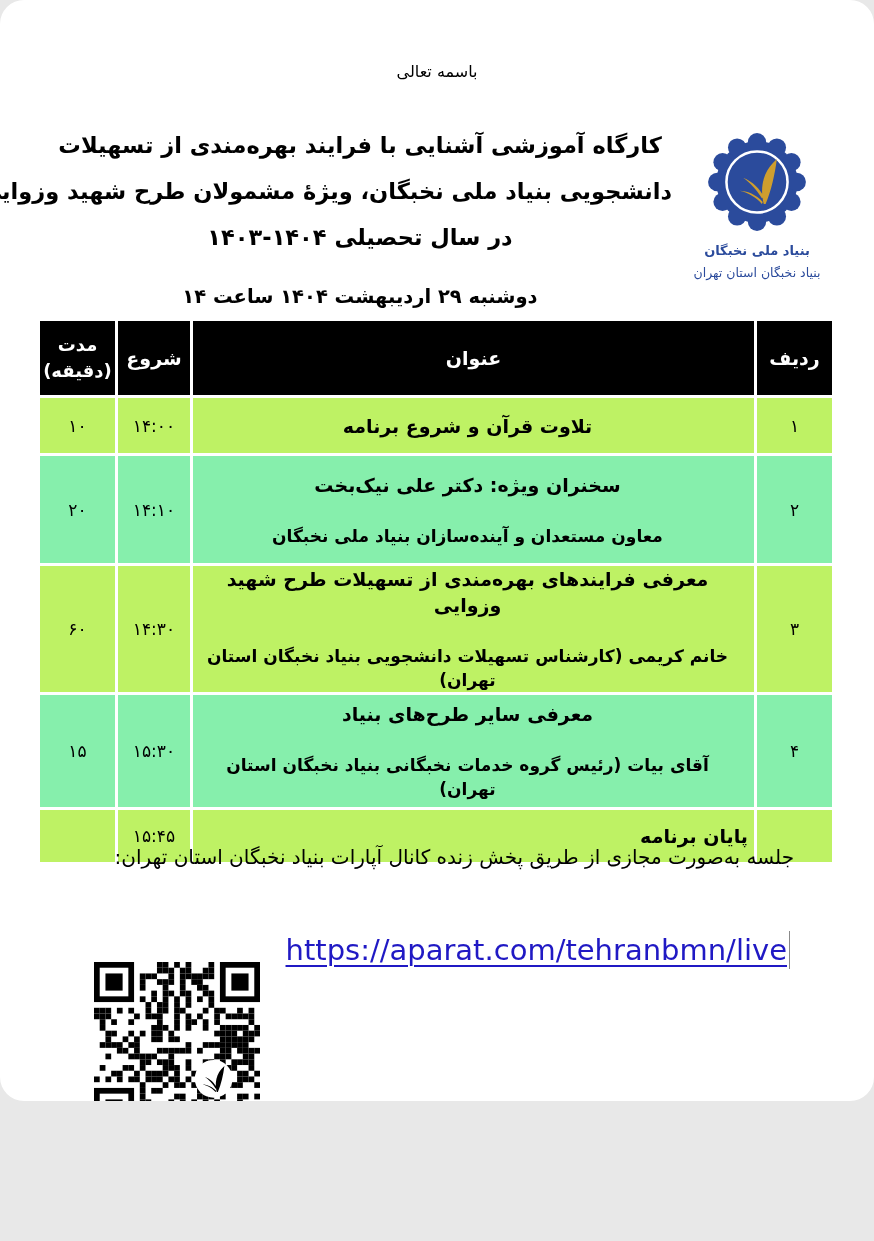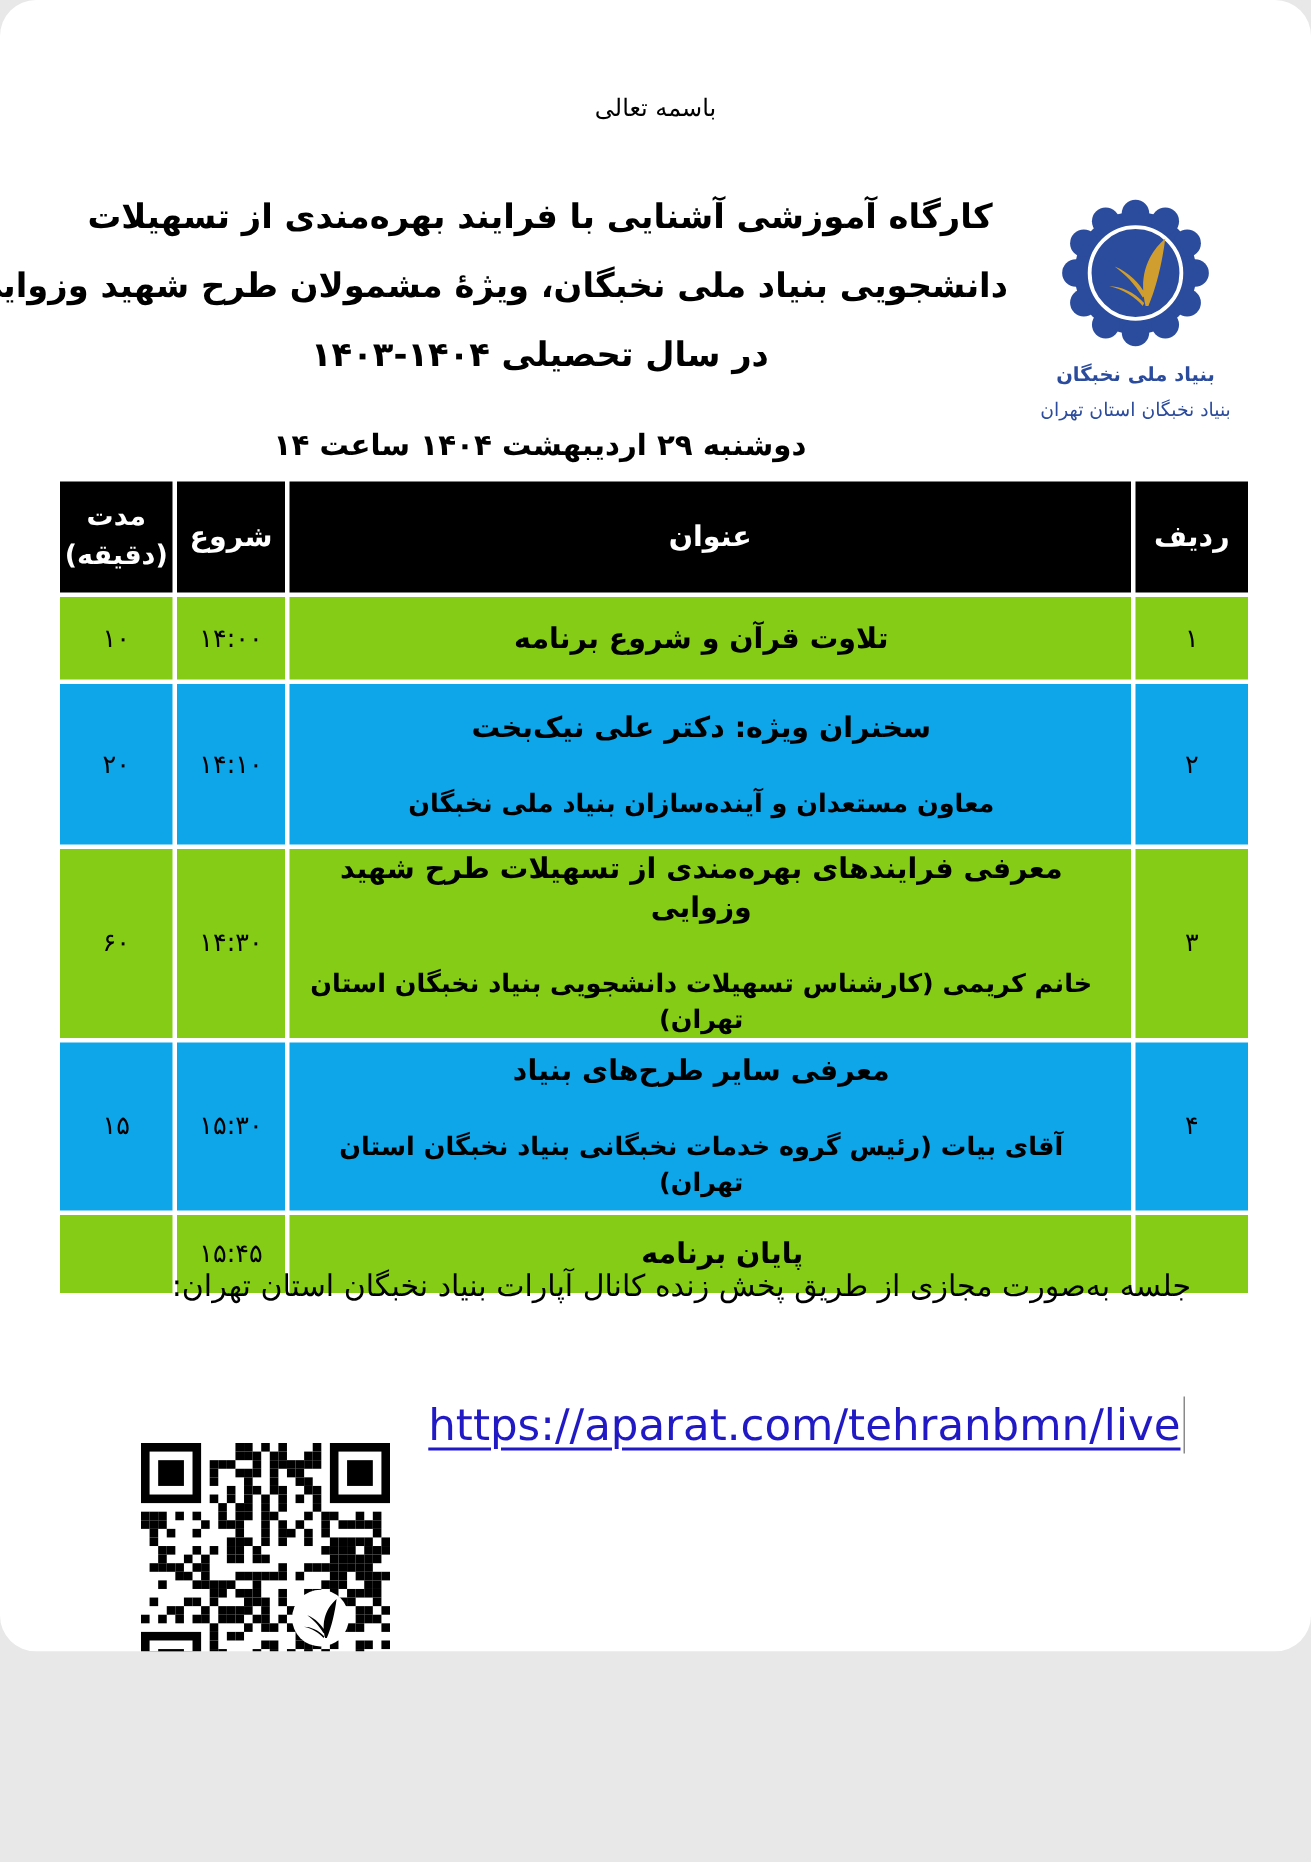--- a/index.html
+++ b/index.html
@@ -21,28 +21,28 @@
     white-space:nowrap;margin-top:2px;}
   .logo-sub{color:#2b4b9c;font-size:12.5px;line-height:18px;white-space:nowrap;}
   
   .agenda{position:absolute;top:318px;left:37px;border-collapse:separate;
     border-spacing:3px;table-layout:fixed;}
   .agenda th{background:#000;color:#fff;font-weight:bold;font-size:19px;
     text-align:center;vertical-align:middle;padding:0;}
   .agenda td{padding:0;vertical-align:middle;font-size:17px;text-align:center;}
   .col-num{width:75px;} .col-title{width:561px;} .col-start{width:72px;} .col-dur{width:75px;}
   tr.h{height:74px;}
-  tr.stripe td{background:#84cc16;}
-  tr.plain td{background:#0ea5e9;}
+  tr.stripe td{background:#bef264;}
+  tr.plain td{background:#86efac;}
   tr.r1{height:55px;} tr.r2{height:107px;} tr.r3{height:112px;}
   tr.r4{height:112px;} tr.r5{height:52px;}
   td.cell-title{text-align:center;padding-right:20px;padding-left:8px;}
   .item-title{font-weight:bold;font-size:19px;line-height:26px;}
   .item-sub{font-size:17px;line-height:24px;margin-top:26px;font-weight:bold;}
-  td.cell-title.end-row{text-align:center;padding-left:22px;padding-right:6px;}
+  td.cell-title.end-row{text-align:right;padding-left:22px;padding-right:6px;}
   .hdr-two-line div{line-height:26px;font-size:18px;}
   
   .footer-note{position:absolute;top:845px;right:80px;white-space:nowrap;
     font-size:20px;margin-left:44px;}
   .live-link-wrap{position:absolute;top:931px;right:84px;direction:ltr;
     display:flex;align-items:center;}
   .live-link{color:#2019c4;font-size:29px;text-decoration:underline;
     text-decoration-thickness:2px;text-underline-offset:5px;
     font-family:"DejaVu Sans", sans-serif;}
   .caret{width:1px;height:38px;background:#8a8a8a;margin-left:2px;}

